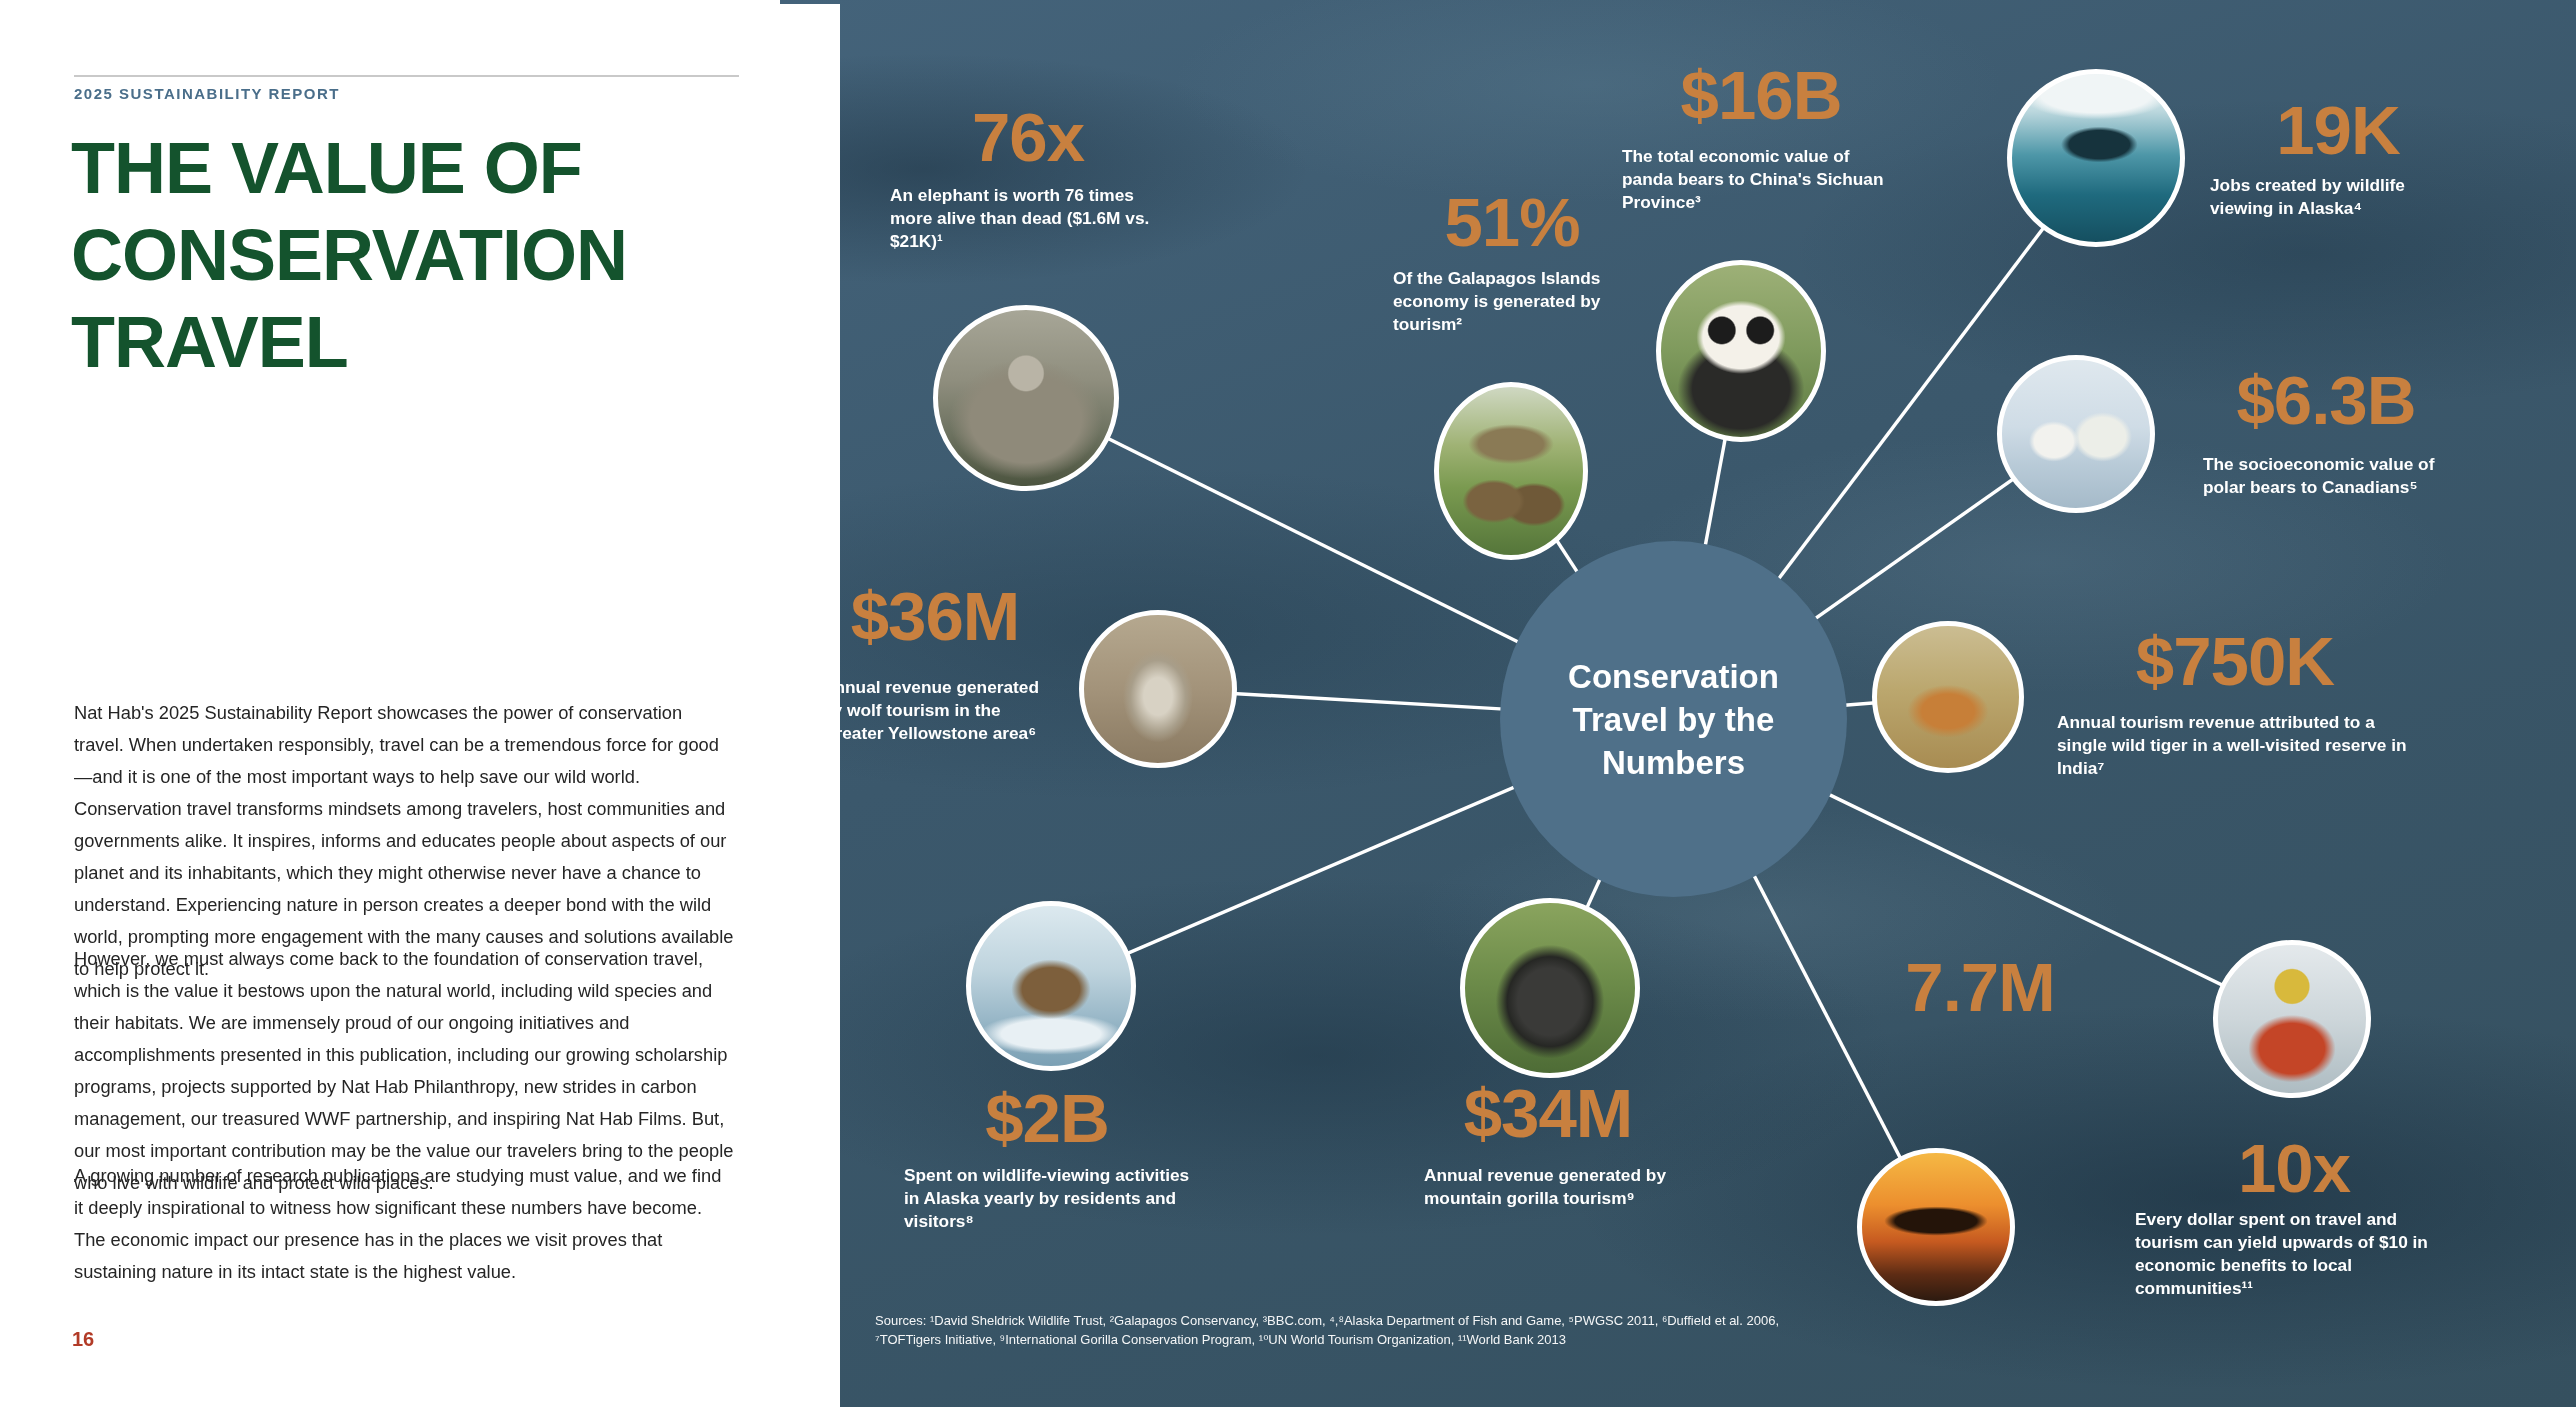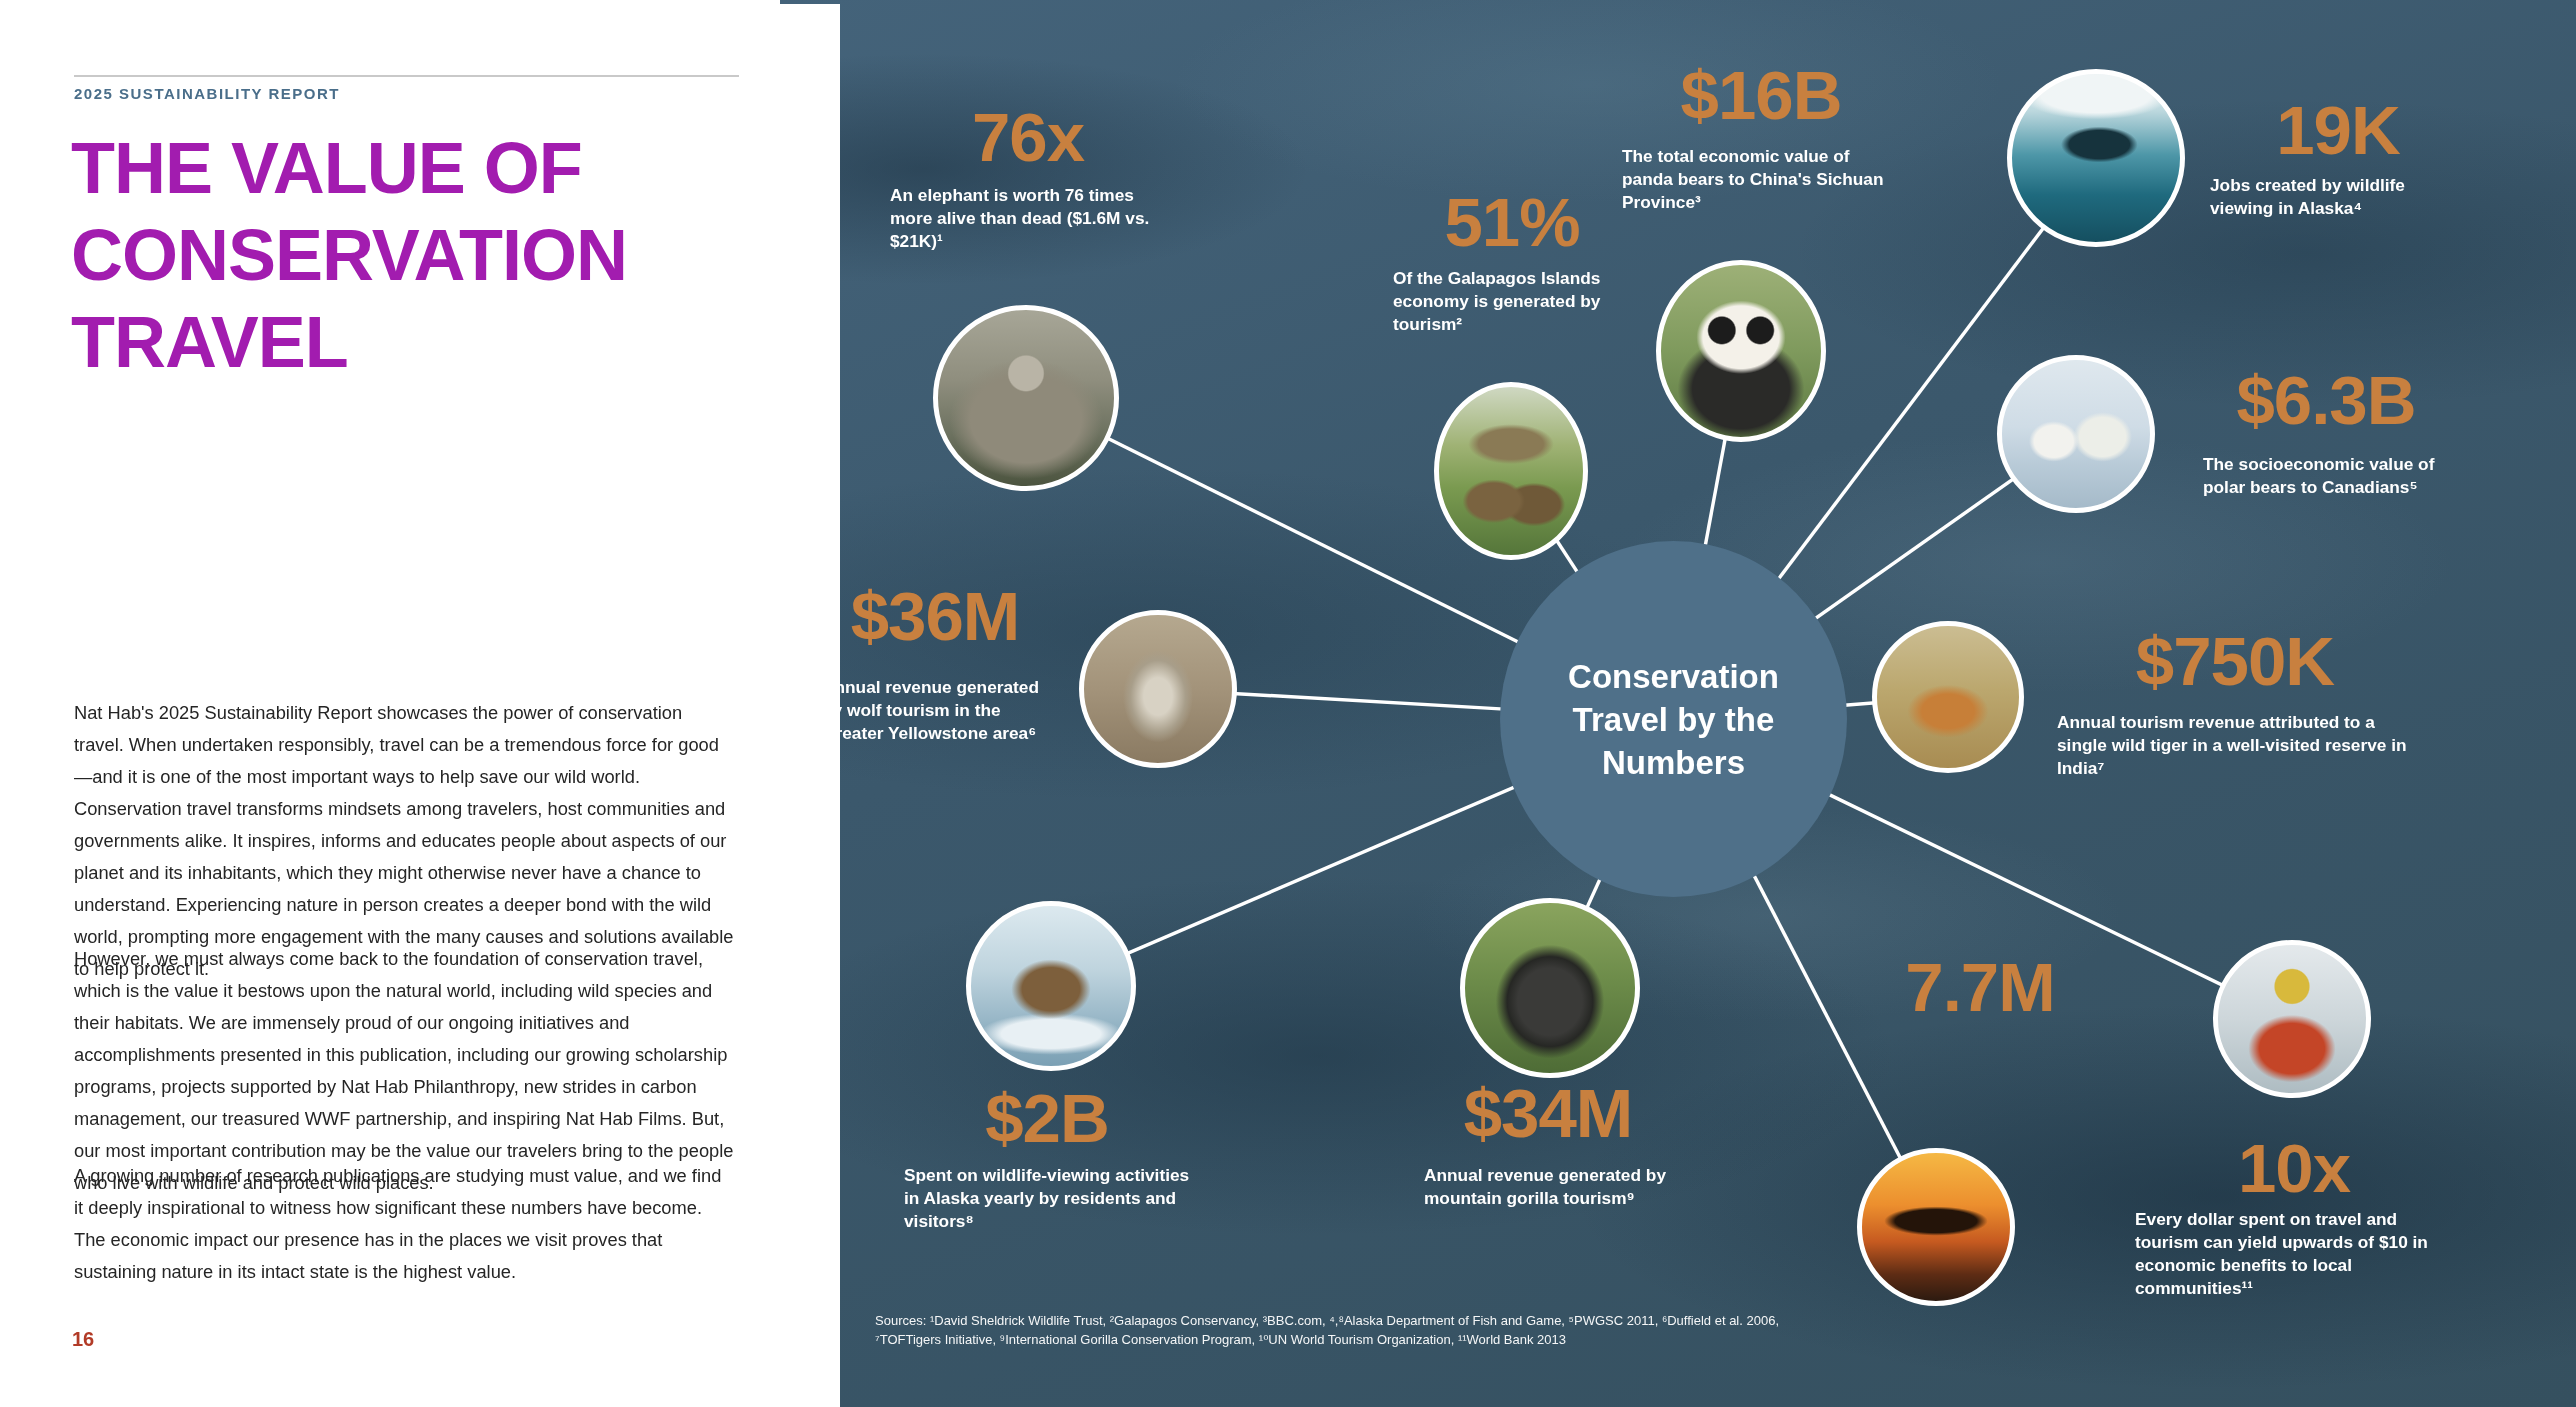--- a/index.html
+++ b/index.html
@@ -16,21 +16,21 @@
     background:#ffffff;z-index:2;
   }
   .rule{position:absolute;left:74px;top:71px;width:665px;height:2px;background:#c9c9c9;}
   .kicker{
     position:absolute;left:74px;top:81px;
     font-size:15px;font-weight:bold;letter-spacing:1.5px;color:#4a6e8a;
   }
   .title{
     position:absolute;left:71px;top:121px;width:669px;margin:0;
     font-size:72px;line-height:87px;font-weight:bold;letter-spacing:-1px;
-    color:#a21caf;
+    color:#14532d;
   }
   .bodypara{
     position:absolute;left:74px;width:661px;margin:0;
     font-size:18.3px;line-height:32px;color:#252525;
   }
   .p1{top:693px;}
   .p2{top:939px;}
   .p3{top:1156px;}
   .pagenum{
     position:absolute;left:72px;top:1315px;

